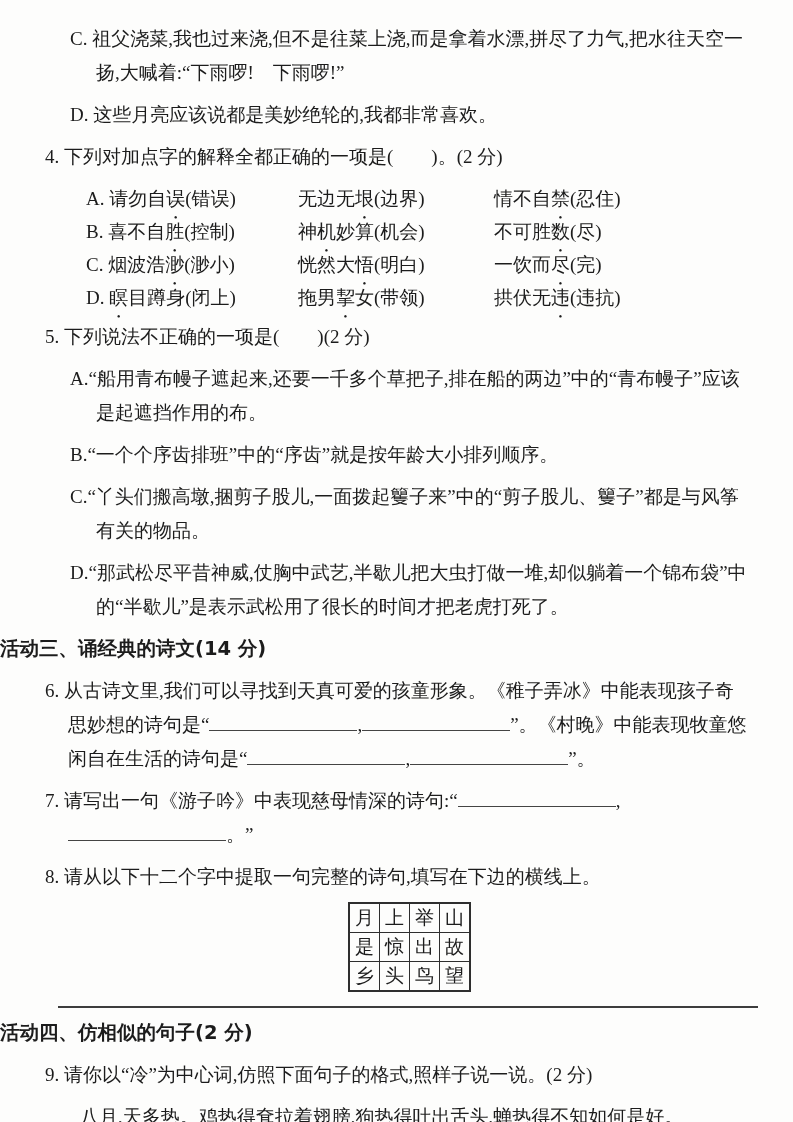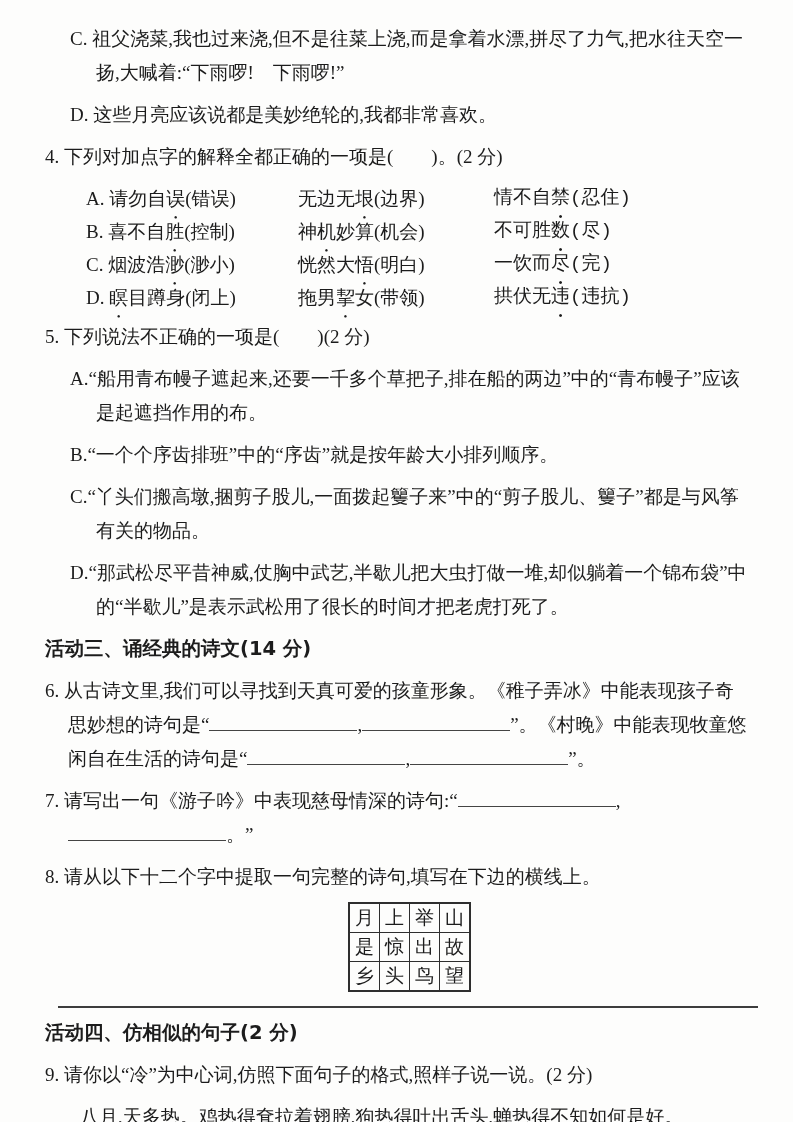--- a/index.html
+++ b/index.html
@@ -10,31 +10,30 @@
     font-size:19px;line-height:34px;
     overflow:hidden;
     box-sizing:border-box;
     padding:14px 36px 0 0;
   }
   .para{margin:8px;}
   .opt{padding-left:88px;text-indent:-26px;}
   .qline{padding-left:60px;text-indent:-23px;}
   .label{display:inline;}
   .section-title{
-    padding-left:45px;
     font-family:"DejaVu Sans","Liberation Sans",sans-serif;
     font-weight:bold;font-size:19.5px;line-height:34px;
     margin-top:4px;
   }
   
   .q4rows{margin-top:8px;}
   .q4row{display:flex;padding-left:62px;line-height:33px;margin-left:24px;}
   .q4row .c1{width:212px;}
   .q4row .c2{width:196px;}
-  .q4row .c3{flex:1;font-family:Liberation Mono, monospace;}
+  .q4row .c3{flex:1;}
   
   .jiadian{position:relative;display:inline-block;}
   .jiadian::after{
     content:"•";
     position:absolute;left:50%;bottom:-0.72em;
     transform:translateX(-50%);
     font-size:11px;line-height:1;color:#1c1c1c;
   }
   
   .blank{

